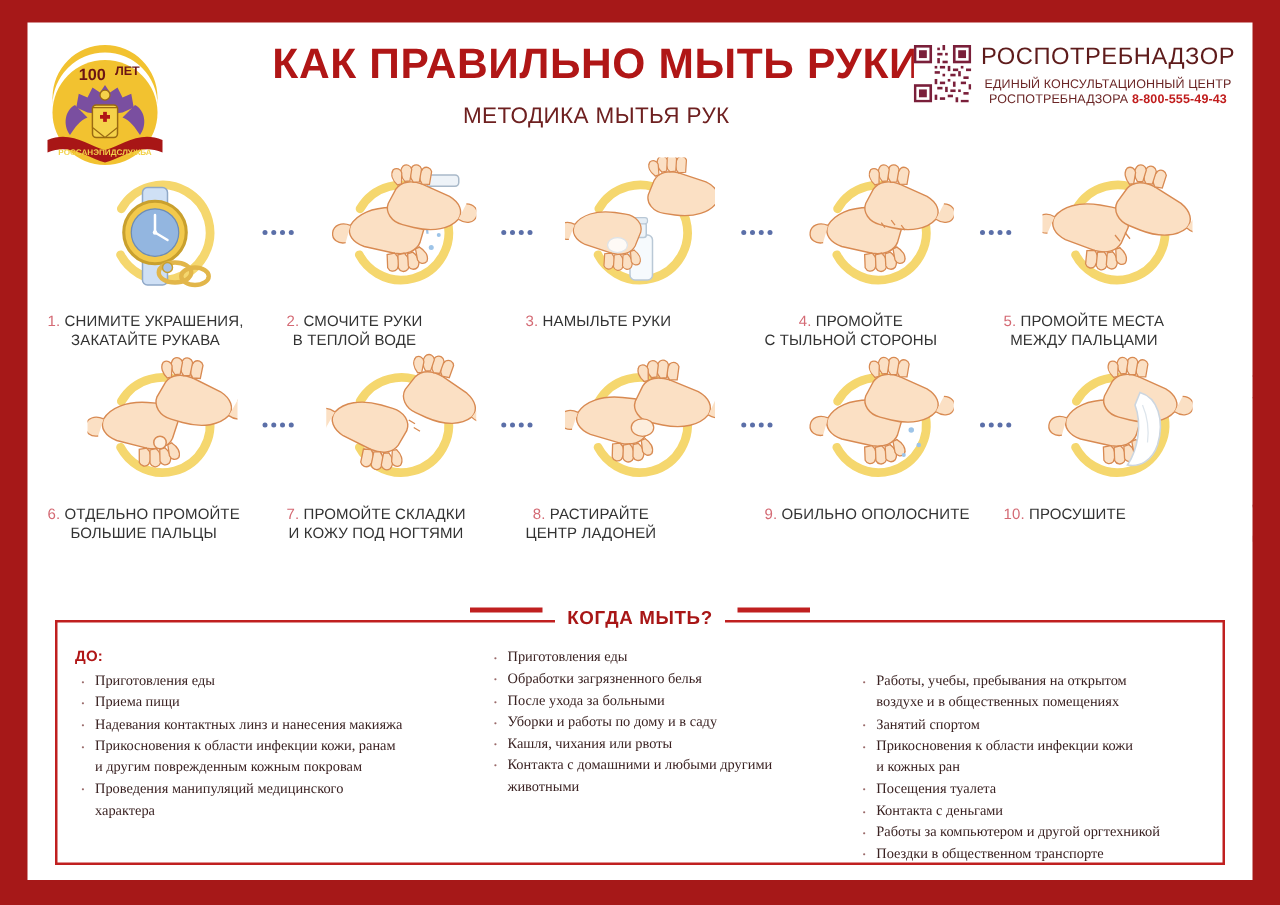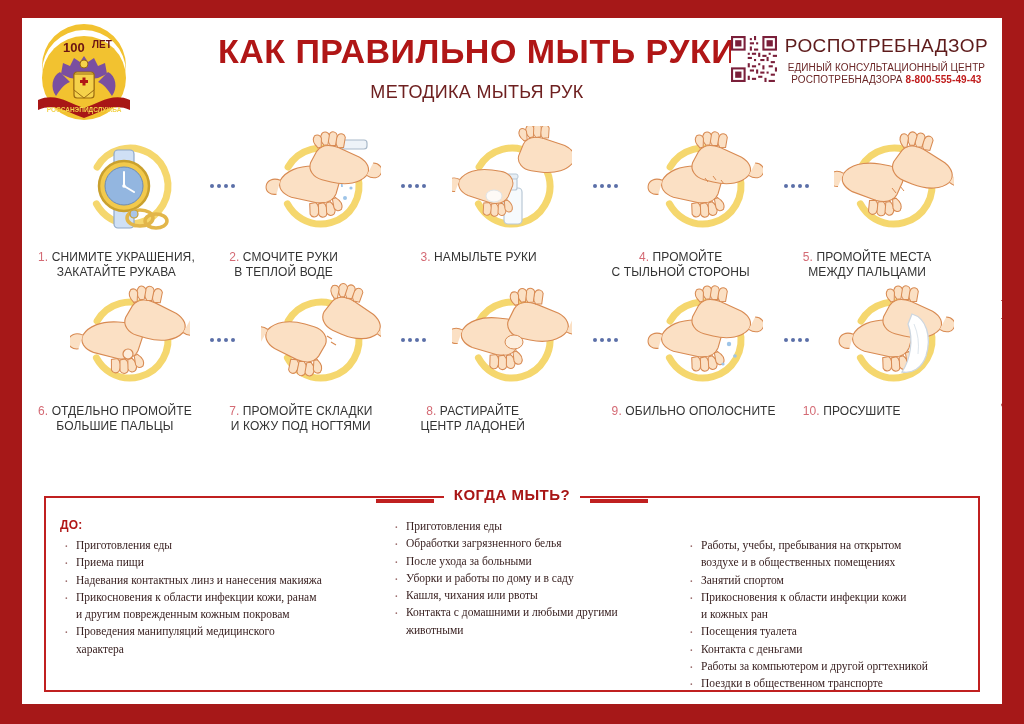--- a/index.html
+++ b/index.html
@@ -23,21 +23,21 @@
     overflow: hidden;
   }
 
   
   .header {
     position: relative;
     height: 108px;
   }
   .logo {
     position: absolute;
-    left: 8px; top: 4px;
+    left: 8px; top: 16px;
     width: 108px; height: 104px;
   }
   .logo svg { display:block; }
 
   .title-block {
     position: absolute;
     left: 150px; top: 16px;
     width: 610px;
     text-align: center;
   }
@@ -137,21 +137,21 @@
     width: 100%; height: 100%;
     border: 2.5px solid #c02020;
     background: #fff;
     padding: 20px 14px 10px 14px;
   }
   .when-title-bar {
     position: absolute;
     top: -12px;
     left: 0; right: 0;
     display: flex;
-    align-items: flex-end;
+    align-items: flex-start;
     justify-content: center;
     gap: 10px;
   }
   .when-title-bar .bar {
     width: 58px; height: 4px; background: #c02020;
   }
   .when-title {
     background: #fff;
     padding: 0 10px;
     font-size: 15px;

